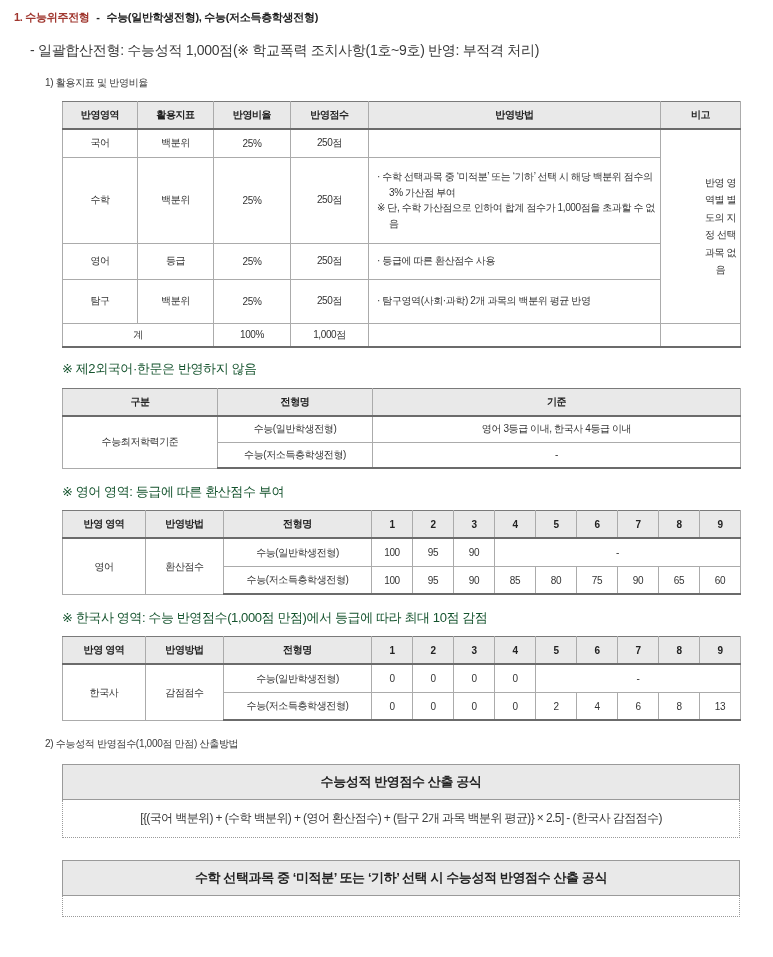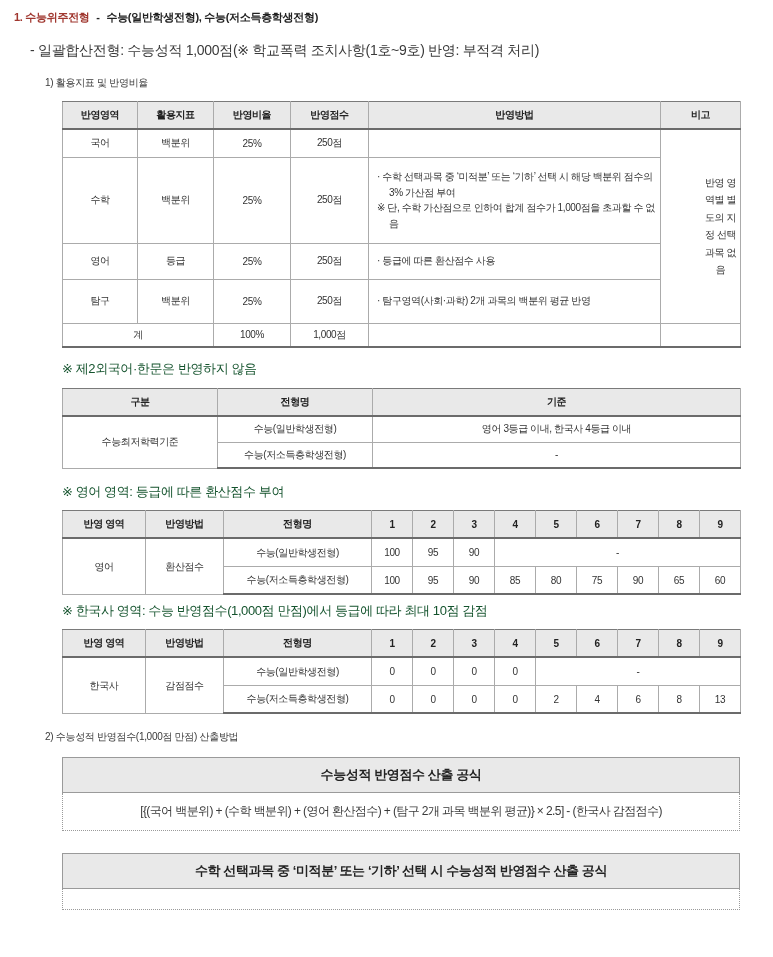--- a/index.html
+++ b/index.html
@@ -222,21 +222,21 @@
         <td>85</td>
         <td>80</td>
         <td>75</td>
         <td>90</td>
         <td>65</td>
         <td>60</td>
       </tr>
     </tbody>
   </table>
 
-  <div class="note-line" style="margin-top:6px">※ 한국사 영역: 수능 반영점수(1,000점 만점)에서 등급에 따라 최대 10점 감점</div>
+  <div class="note-line" style="margin-top:13px">※ 한국사 영역: 수능 반영점수(1,000점 만점)에서 등급에 따라 최대 10점 감점</div>
 
   <table style="margin-top:8px">
     <colgroup>
       <col style="width:83px">
         <col style="width:78px">
         <col style="width:148px">
       <col style="width:41px">
         <col style="width:41px">
         <col style="width:41px">
         <col style="width:41px">

